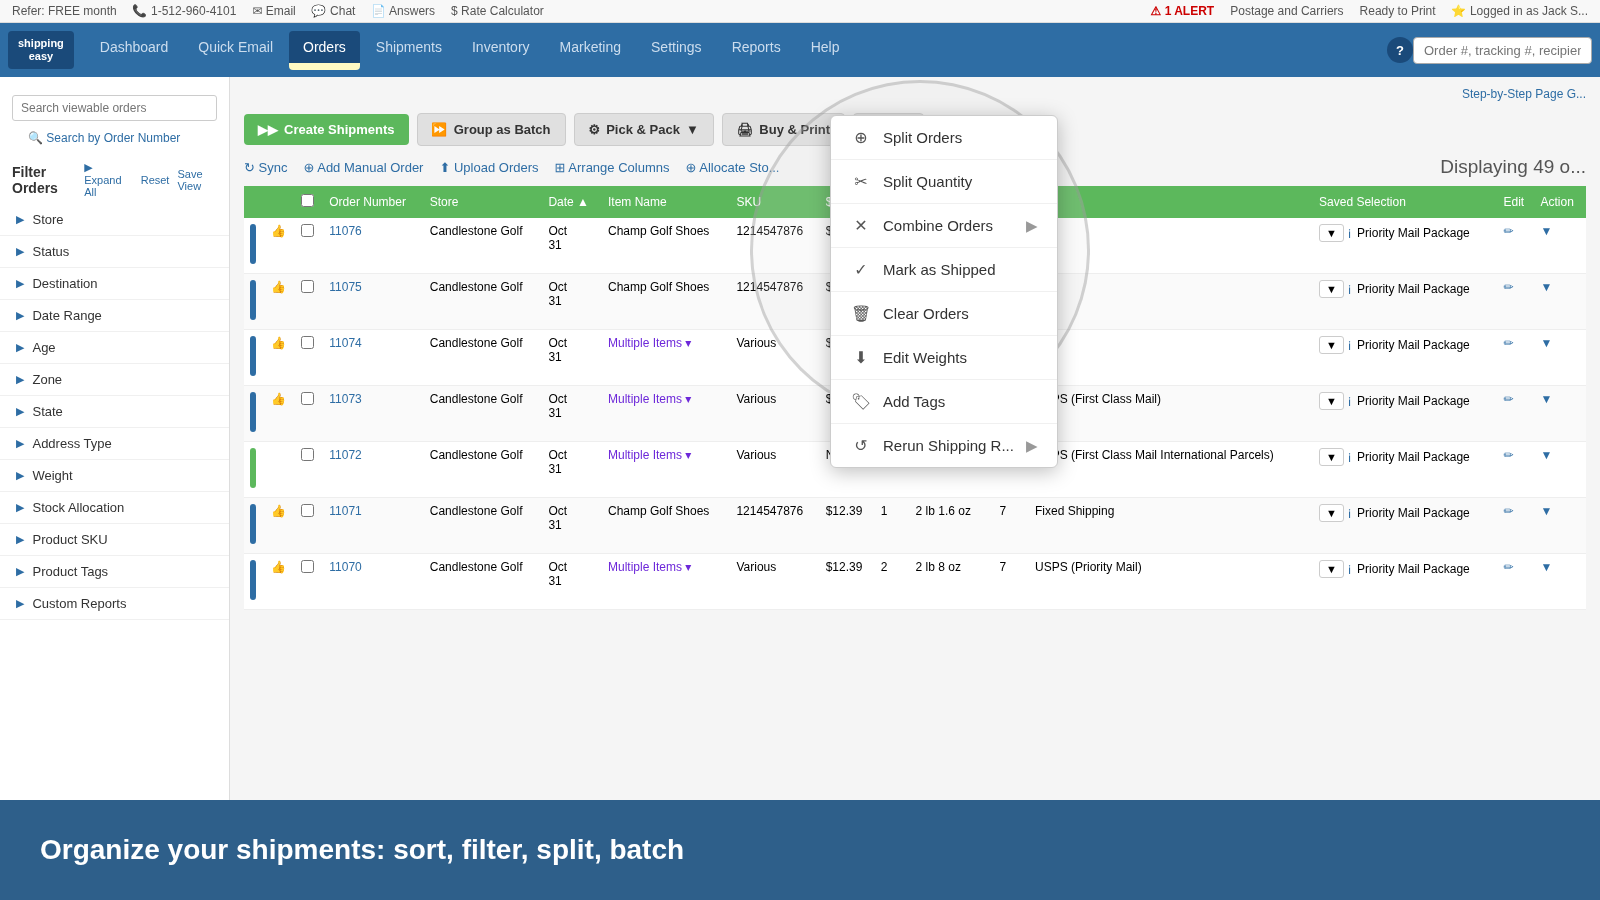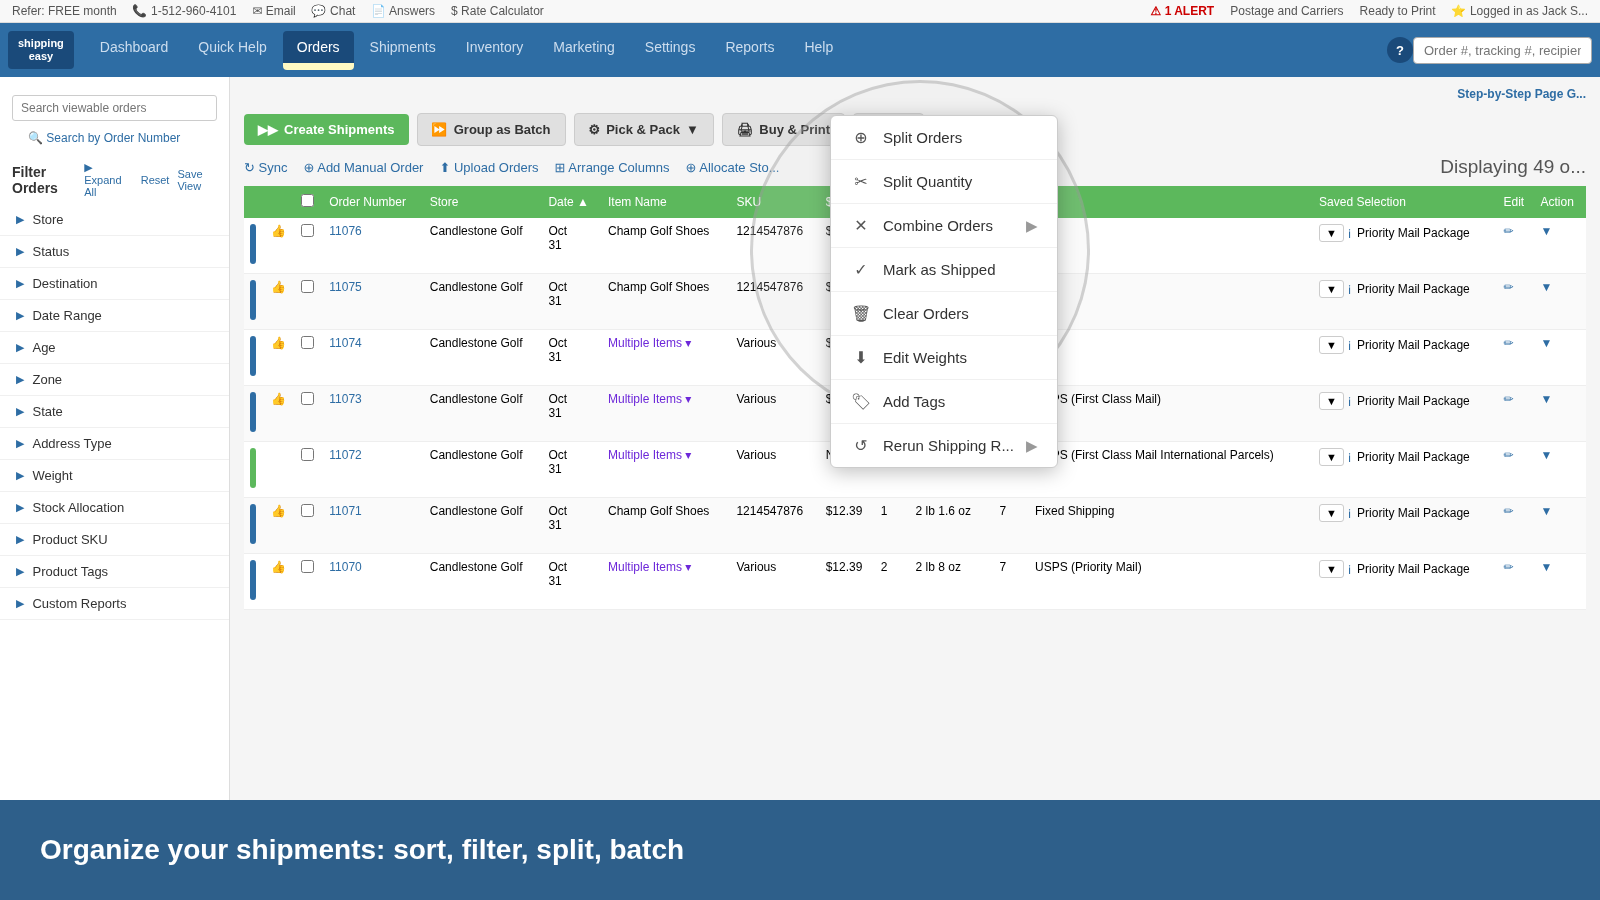--- a/index.html
+++ b/index.html
@@ -213,21 +213,21 @@
       width: 340px;
       height: 340px;
       border-radius: 50%;
       border: 3px solid rgba(150,150,150,0.4);
       background: rgba(220,220,220,0.15);
       pointer-events: none;
       z-index: 15;
     }
 
     
-    .step-link { color: #2e6da4; font-size: 13px; text-align: right; padding-bottom: 6px; font-weight: bold; }
+    .step-link { color: #2e6da4; font-size: 13px; text-align: right; padding-bottom: 6px; }
 
     
     .bottom-banner {
       background: #2e5f8a;
       color: white;
       text-align: left;
       padding: 28px 40px;
       font-size: 28px;
       font-weight: bold;
       position: fixed;
@@ -256,21 +256,21 @@
   <span>⭐ <span>Logged in as Jack S...</span></span>
 </div>
 
 <div class="nav-bar">
   <div class="nav-logo">
     <div>shipping</div>
     <div>easy</div>
   </div>
   <div class="nav-items">
     <a class="nav-item">Dashboard</a>
-    <a class="nav-item">Quick Help</a>
+    <a class="nav-item">Quick Email</a>
     <a class="nav-item active">Orders</a>
     <a class="nav-item">Shipments</a>
     <a class="nav-item">Inventory</a>
     <a class="nav-item">Marketing</a>
     <a class="nav-item">Settings</a>
     <a class="nav-item">Reports</a>
     <a class="nav-item">Help</a>
   </div>
   <div class="nav-help">?</div>
   <input class="nav-search" type="text" placeholder="Order #, tracking #, recipient" style="">

